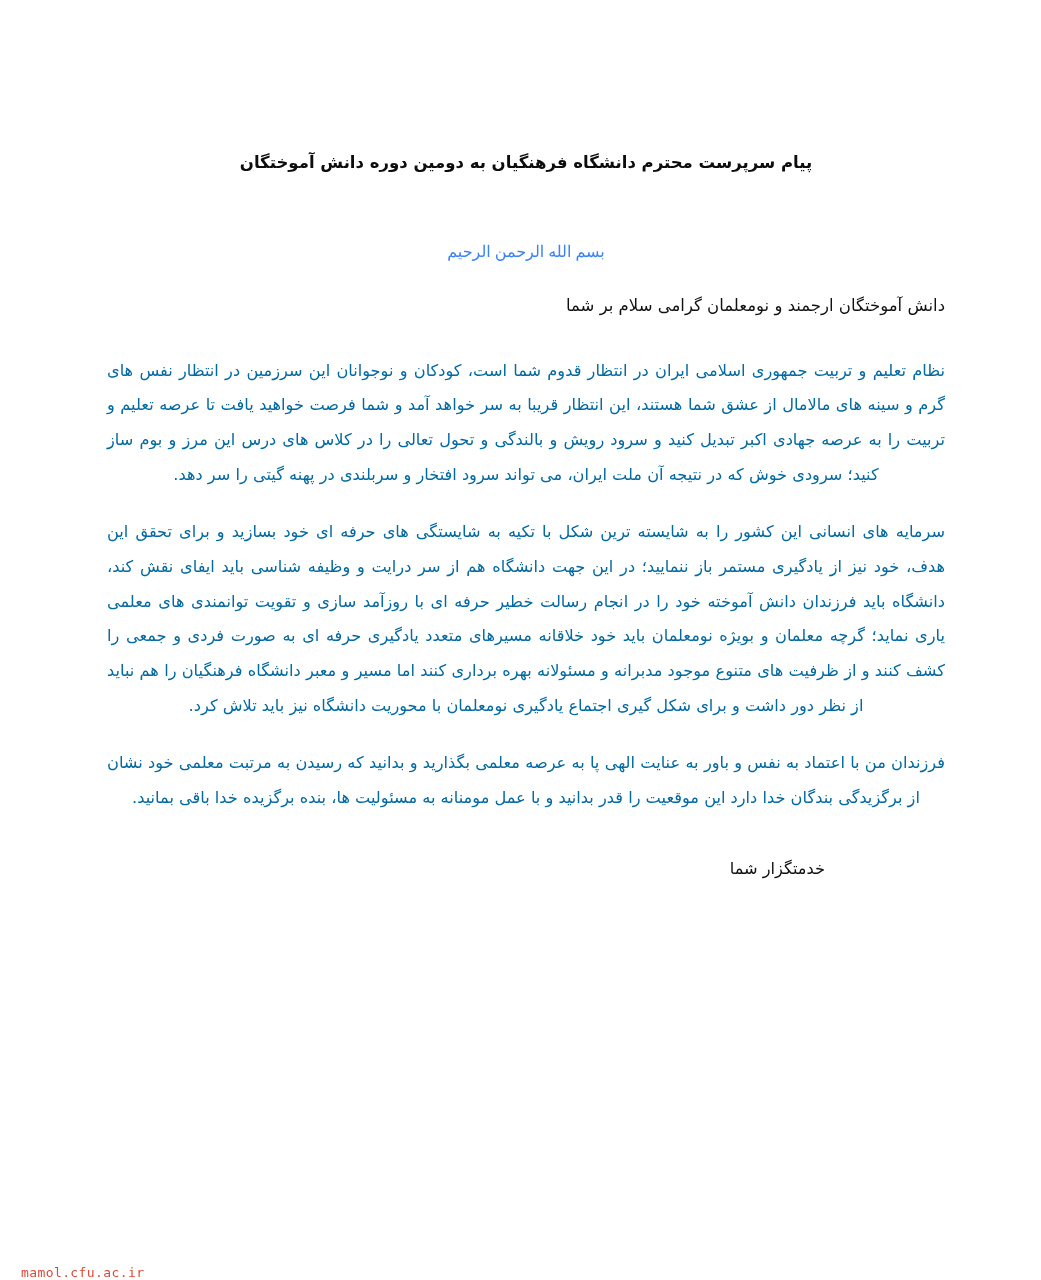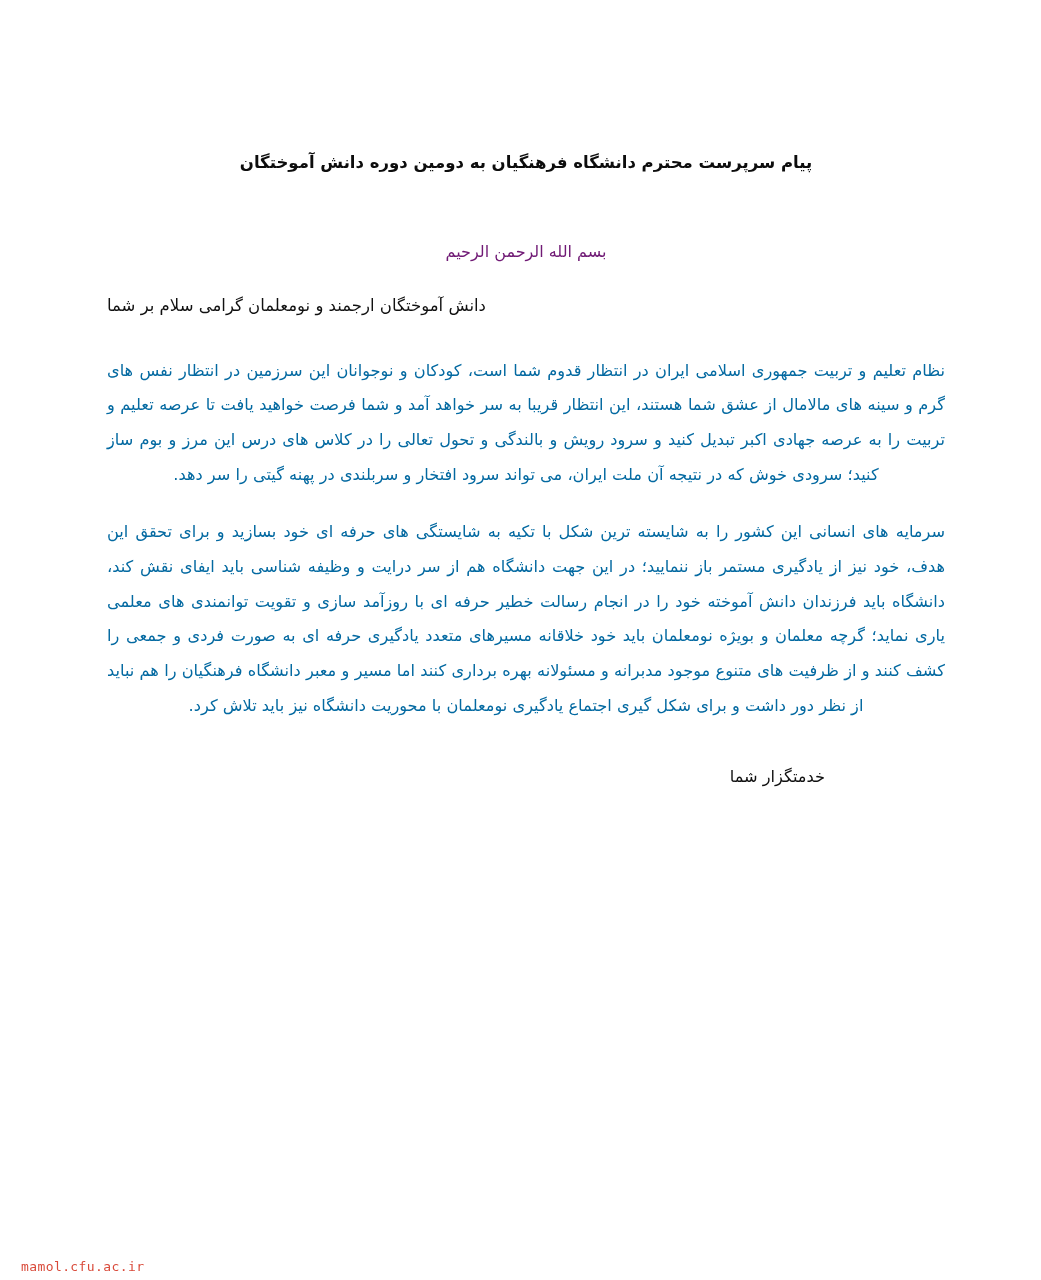--- a/index.html
+++ b/index.html
@@ -28,25 +28,26 @@
     line-height: 1.6;
     color: #0d0d0d;
     margin: 0 0 62px 0;
     direction: rtl;
   }
   .basmala {
     text-align: center;
     font-size: 16px;
     line-height: 1.7;
     margin: 0 0 26px 0;
-    color: #701a75;
+    color: #3b82f6;
     direction: rtl;
+    font-family: Liberation Serif, serif;
   }
   .salutation {
-    text-align: left;
+    text-align: right;
     font-size: 16.5px;
     line-height: 1.7;
     margin: 0 0 34px 0;
     color: #111111;
     direction: rtl;
   }
   .para {
     text-align: justify;
     text-align-last: center;
     font-size: 16.2px;
@@ -64,21 +65,21 @@
     text-align: right;
     font-size: 16.2px;
     line-height: 2.1;
     color: #111111;
     width: 330px;
   }
   .watermark {
     position: absolute;
     left: 0;
     bottom: 0;
-    padding: 4px 10px 6px 10px;
+    padding: 4px 10px 0 10px;
     font-family: "DejaVu Sans Mono", "Liberation Mono", monospace;
     font-size: 13px;
     letter-spacing: 0.4px;
     color: #d94a3a;
     background: #ffffff;
     direction: ltr;
   }
 </style>
 </head>
 <body>
@@ -89,20 +90,21 @@
 
   <div class="basmala">بسم الله الرحمن الرحیم</div>
 
   <div class="salutation">دانش آموختگان ارجمند و نومعلمان گرامی سلام بر شما</div>
 
   <div class="para">نظام تعلیم و تربیت جمهوری اسلامی ایران در انتظار قدوم شما است، کودکان و نوجوانان این سرزمین در انتظار نفس های گرم و سینه های مالامال از عشق شما هستند، این انتظار قریبا به سر خواهد آمد و شما فرصت خواهید یافت تا عرصه تعلیم و تربیت را به عرصه جهادی اکبر تبدیل کنید و سرود رویش و بالندگی و تحول تعالی را در کلاس های درس این مرز و بوم ساز کنید؛ سرودی خوش که در نتیجه آن ملت ایران، می تواند سرود افتخار و سربلندی در پهنه گیتی را سر دهد.</div>
 
   <div class="para">سرمایه های انسانی این کشور را به شایسته ترین شکل با تکیه به شایستگی های حرفه ای خود بسازید و برای تحقق این هدف، خود نیز از یادگیری مستمر باز ننمایید؛ در این جهت دانشگاه هم از سر درایت و وظیفه شناسی باید ایفای نقش کند، دانشگاه باید فرزندان دانش آموخته خود را در انجام رسالت خطیر حرفه ای با روزآمد سازی و تقویت توانمندی های معلمی یاری نماید؛ گرچه معلمان و بویژه نومعلمان باید خود خلاقانه مسیرهای متعدد یادگیری حرفه ای به صورت فردی و جمعی را کشف کنند و از ظرفیت های متنوع موجود مدبرانه و مسئولانه بهره برداری کنند اما مسیر و معبر دانشگاه فرهنگیان را هم نباید از نظر دور داشت و برای شکل گیری اجتماع یادگیری نومعلمان با محوریت دانشگاه نیز باید تلاش کرد.</div>
 
 
+  <div class="para">فرزندان من با اعتماد به نفس و باور به عنایت الهی پا به عرصه معلمی بگذارید و بدانید که رسیدن به مرتبت معلمی خود نشان از برگزیدگی بندگان خدا دارد این موقعیت را قدر بدانید و با عمل مومنانه به مسئولیت ها، بنده برگزیده خدا باقی بمانید.</div>
 
   <div class="sign-block">
     <div class="sign-line">خدمتگزار شما</div>
   </div>
 
   <div class="watermark">mamol.cfu.ac.ir</div>
 
 </div>
 
 </body></html>

